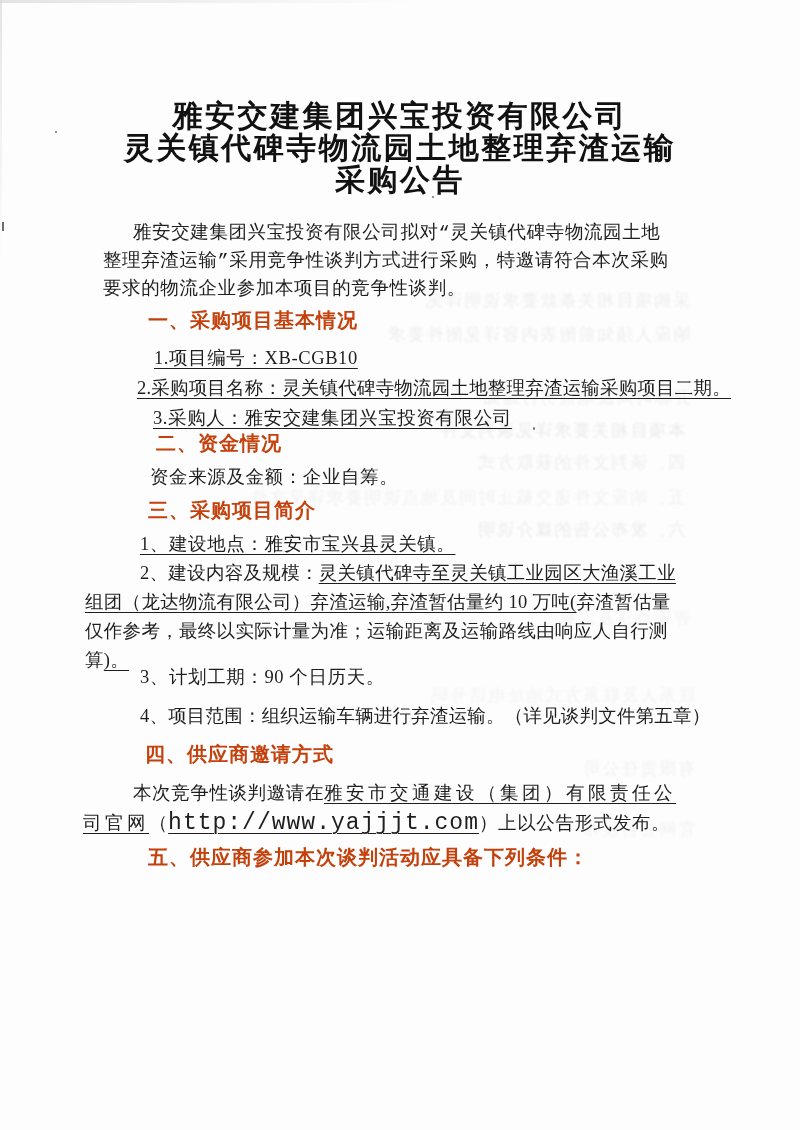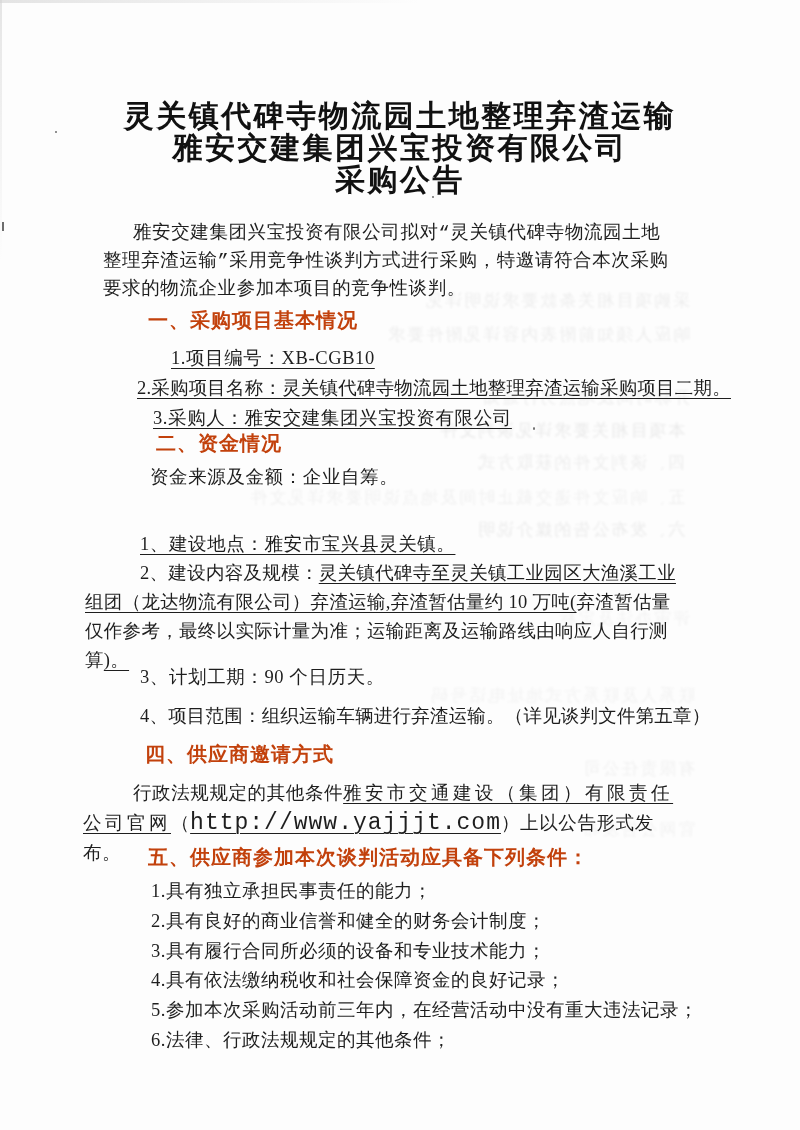--- a/index.html
+++ b/index.html
@@ -30,21 +30,21 @@
   .hsec{
     position:absolute;margin:0;
     font-family:"Liberation Sans","DejaVu Sans",sans-serif;
     font-weight:bold;font-size:20px;letter-spacing:1px;color:#c2410c;
   }
   .h1s{top:307px;left:148px;}
   .h2s{top:430px;left:156px;}
   .h3s{top:497px;left:148px;}
   .h4s{top:741px;left:145px;}
   .h5s{top:844px;left:148px;}
-  .i11{top:344px;left:154px;margin-left:17px;}
+  .i11{top:344px;left:154px;}
   .i12{top:374px;left:137px;letter-spacing:.2px;}
   .i13{top:404px;left:153px;text-align:center;}
   .funds{top:463px;left:150px;}
   .i31{top:530px;left:140px;}
   .i32{top:559px;left:85px;width:592px;line-height:29px;text-indent:55px;letter-spacing:.3px;}
   .i33{top:663px;left:140px;}
   .i34{top:702px;left:140px;letter-spacing:.2px;}
   .p4{top:778px;left:83px;width:594px;line-height:30px;text-indent:50px;}
   .conds{top:877px;left:151px;width:560px;}
   .conds p{margin:0;font-size:18.5px;letter-spacing:.5px;line-height:29.8px;}
@@ -82,46 +82,39 @@
   <p class="bl" style="top:757px;left:555px;width:140px;opacity:.07">有限责任公司</p>
   <p class="bl" style="top:818px;left:575px;width:120px;opacity:.06">官网公告发布</p>
 
   <span class="speck" style="left:588px;top:146px;width:3px;height:3px"></span>
   <span class="speck" style="left:55px;top:131px;width:2px;height:2px"></span>
   <span class="speck" style="left:432px;top:196px;width:2px;height:2px"></span>
   <span class="speck" style="left:533px;top:427px;width:2px;height:3px"></span>
   <span class="speck" style="left:2px;top:222px;width:2px;height:9px;border-radius:0"></span>
 
   <h1 class="title">
+    <div>雅安交建集团兴宝投资有限公司</div>
     <div>灵关镇代碑寺物流园土地整理弃渣运输</div>
-    <div>雅安交建集团兴宝投资有限公司</div>
     <div>采购公告</div>
   </h1>
 
   <p class="blk intro">雅安交建集团兴宝投资有限公司拟对“灵关镇代碑寺物流园土地整理弃渣运输”采用竞争性谈判方式进行采购，特邀请符合本次采购要求的物流企业参加本项目的竞争性谈判。</p>
 
   <h2 class="hsec h1s">一、采购项目基本情况</h2>
   <p class="blk i11 u">1.项目编号：XB-CGB10</p>
   <p class="blk i12 u">2.采购项目名称：灵关镇代碑寺物流园土地整理弃渣运输采购项目二期。</p>
   <p class="blk i13 u">3.采购人：雅安交建集团兴宝投资有限公司</p>
 
   <h2 class="hsec h2s">二、资金情况</h2>
   <p class="blk funds">资金来源及金额：企业自筹。</p>
 
+  <h2 class="hsec h3s">三、采购项目简介</h2>
   <p class="blk i31 u">1、建设地点：雅安市宝兴县灵关镇。</p>
   <p class="blk i32"><span>2、建设内容及规模：</span><span class="u">灵关镇代碑寺至灵关镇工业园区大渔溪工业组团（龙达物流有限公司）弃渣运输,弃渣暂估量约 10 万吨(</span><span>弃渣暂估量仅作参考，最终以实际计量为准；运输距离及运输路线由响应人自行测算</span><span class="u">)。</span></p>
   <p class="blk i33">3、计划工期：90 个日历天。</p>
   <p class="blk i34">4、项目范围：组织运输车辆进行弃渣运输。（详见谈判文件第五章）</p>
 
   <h2 class="hsec h4s">四、供应商邀请方式</h2>
-  <p class="blk p4"><span>行政法规规定的其他条件</span><span class="u wide">雅安市交通建设（集团）有限责任公司官网</span><span>（</span><span class="u url">http://www.yajjjt.com</span><span>）</span><span>上以公告形式发布。</span></p>
+  <p class="blk p4"><span>本次竞争性谈判邀请在</span><span class="u wide">雅安市交通建设（集团）有限责任公司官网</span><span>（</span><span class="u url">http://www.yajjjt.com</span><span>）</span><span>上以公告形式发布。</span></p>
 
   <h2 class="hsec h5s">五、供应商参加本次谈判活动应具备下列条件：</h2>
-  <div class="blk conds">
-    <p>1.具有独立承担民事责任的能力；</p>
-    <p>2.具有良好的商业信誉和健全的财务会计制度；</p>
-    <p>3.具有履行合同所必须的设备和专业技术能力；</p>
-    <p>4.具有依法缴纳税收和社会保障资金的良好记录；</p>
-    <p>5.参加本次采购活动前三年内，在经营活动中没有重大违法记录；</p>
-    <p>6.法律、行政法规规定的其他条件；</p>
-  </div>
 
 </div>
 
 </body></html>

